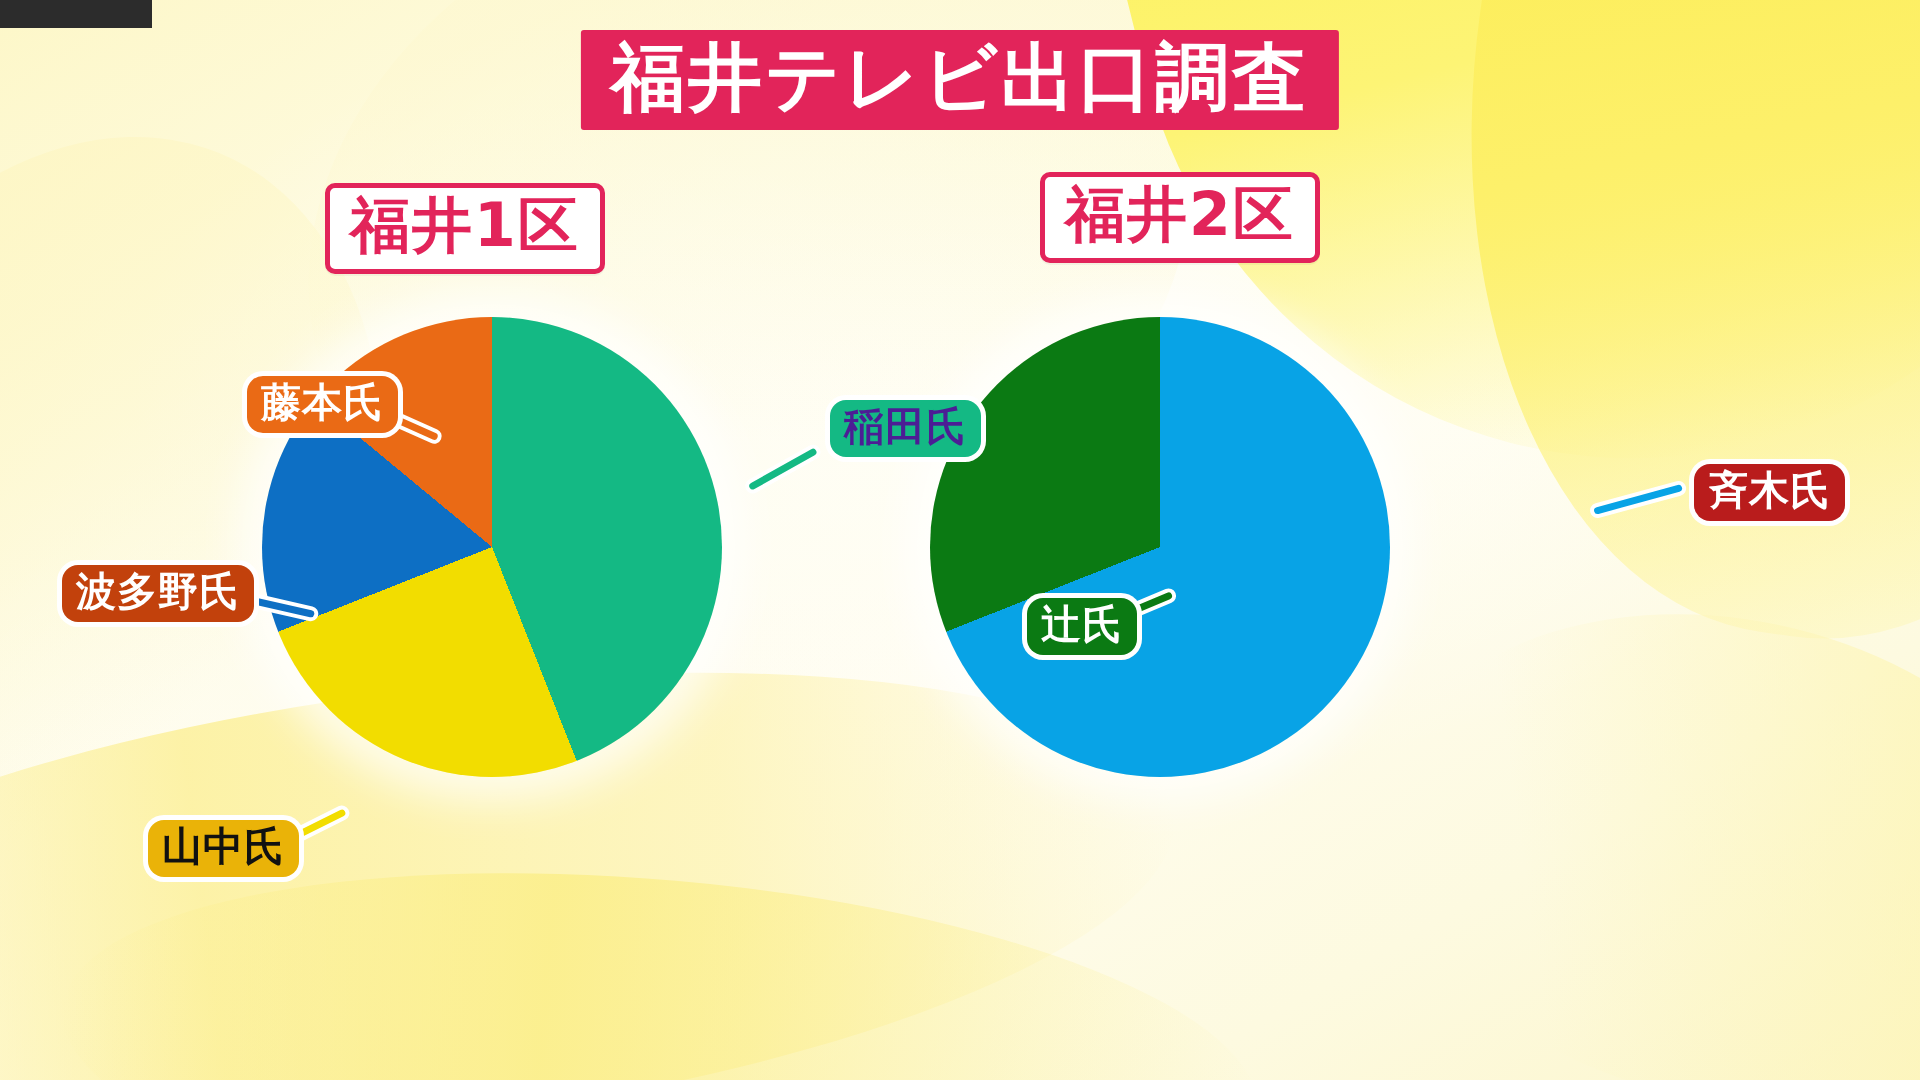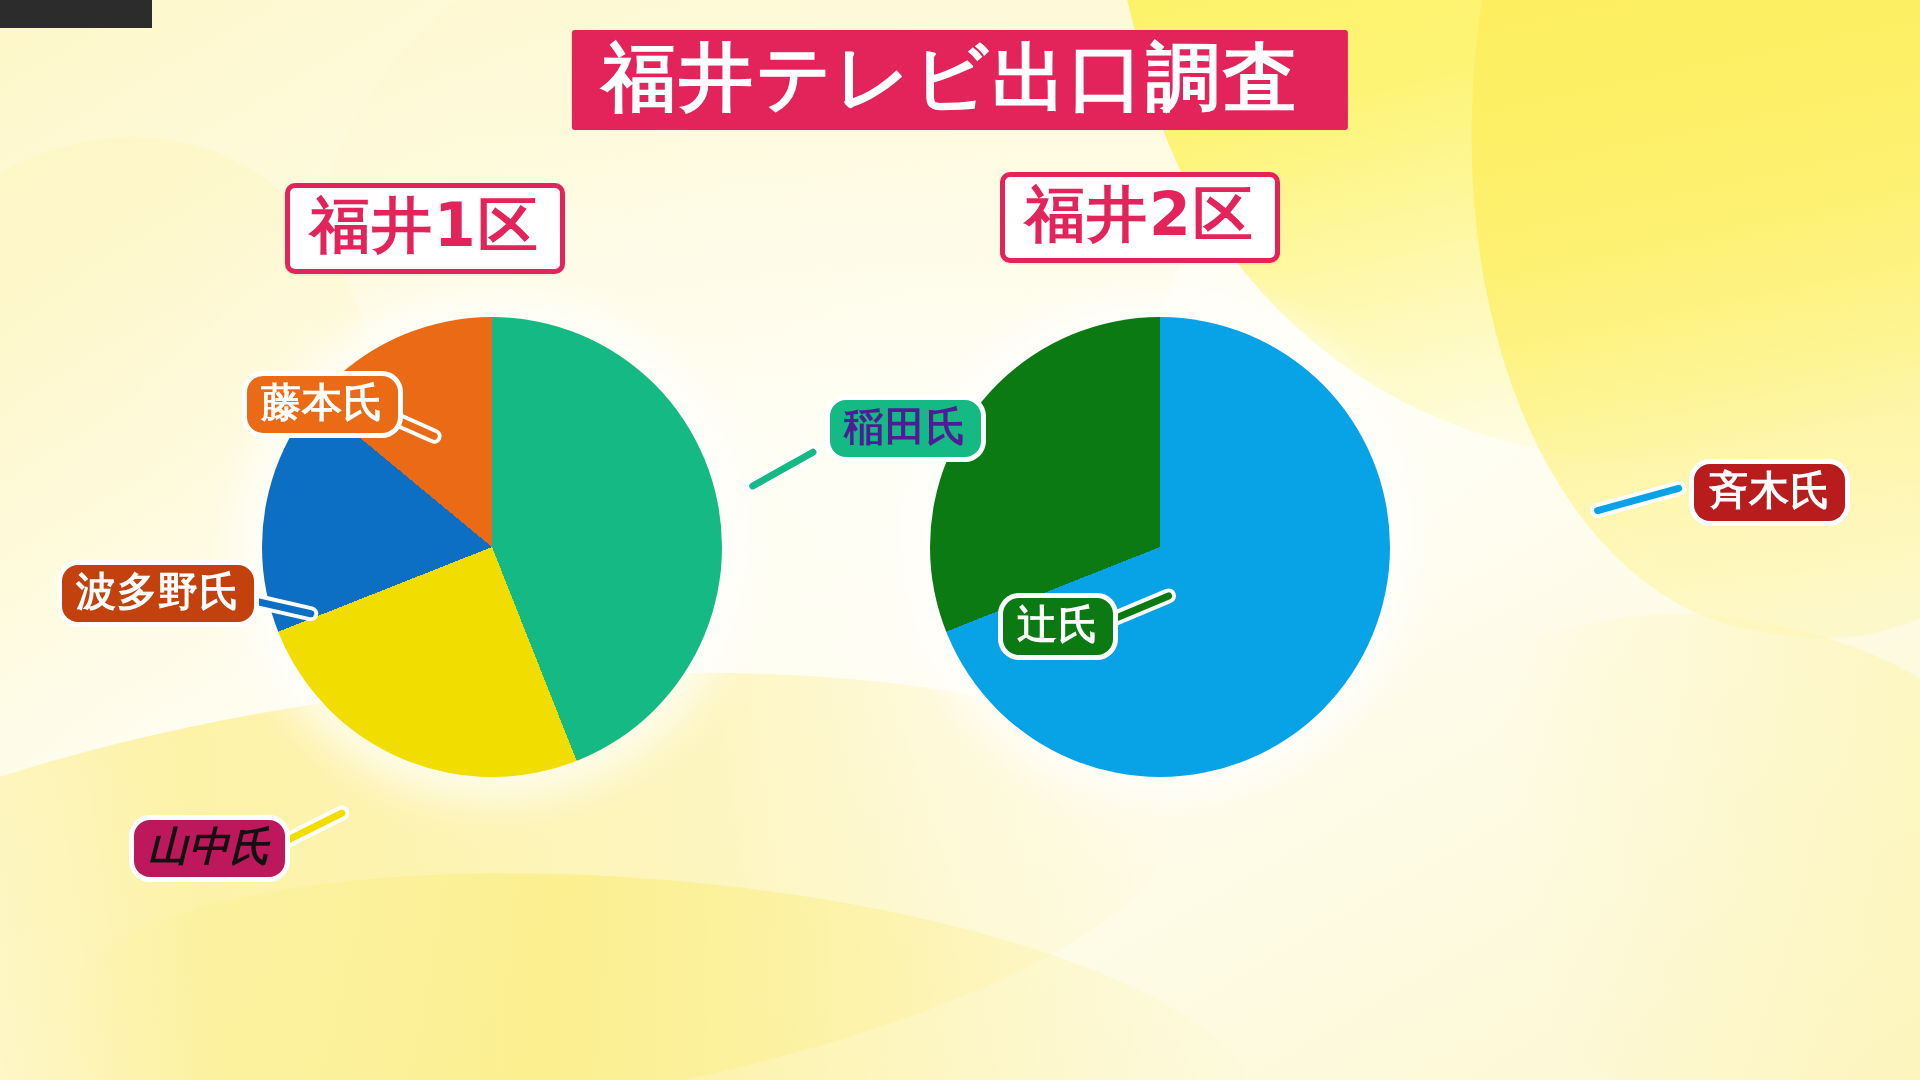--- a/index.html
+++ b/index.html
@@ -41,37 +41,38 @@
   .sw7{width:700px;height:480px;border-radius:50%;
        top:620px;left:1380px;transform:rotate(12deg);
        background:linear-gradient(250deg,#fdf5b4 0%,rgba(253,245,180,0) 75%);}
   .corner-dark{position:absolute;top:0;left:0;width:152px;height:28px;
        background:#2c2c2c;}
 
   
   .title-banner{
     position:absolute;top:30px;left:50%;transform:translateX(-50%);
     background:#e2245a;
-    padding:10px 48px 16px 30px;
+    padding:10px 30px 16px 30px;
     z-index:6;
     border-radius:3px;
   }
   .title-banner .t{
     color:#ffffff;font-size:74px;font-weight:bold;line-height:1;
     letter-spacing:3px;white-space:nowrap;
   }
 
   
   .district-box{
     position:absolute;z-index:6;
     background:#ffffff;
     border:5px solid #e2245a;
     border-radius:10px;
     padding:4px 20px 10px 20px;
     box-shadow:0 2px 0 rgba(0,0,0,.04);
+    margin-left:40px;
   }
   .district-box .t{
     color:#e2245a;font-size:60px;font-weight:bold;line-height:1.12;
     letter-spacing:2px;white-space:nowrap;
   }
   #district1-box{left:285px;top:183px;}
   #district2-box{left:1000px;top:172px;}
 
   
   .pie{
@@ -120,21 +121,21 @@
 <div class="district-box" id="district1-box">
   <div class="t">福井1区</div>
 </div>
 <div class="pie" id="pie-d1" style="background: conic-gradient(rgb(20, 185, 132) 0deg, rgb(20, 185, 132) 158.4deg, rgb(242, 221, 0) 158.4deg, rgb(242, 221, 0) 248.4deg, rgb(13, 111, 196) 248.4deg, rgb(13, 111, 196) 309.6deg, rgb(234, 106, 21) 309.6deg, rgb(234, 106, 21) 360deg);"></div>
 
 <div class="callout" id="co-inada" style="left: 830px; top: 400px; background: rgb(20, 185, 132);">
   <div class="t" style="color: #4c1d95;">稲田氏</div>
 </div>
 <div class="leader" id="ld-inada" style="left: 816px; top: 447px; width: 75.6637px; transform: rotate(150.725deg); background: rgb(20, 185, 132);"></div>
 
-<div class="callout" id="co-yamanaka" style="left: 134px; top: 820px; background: #be185d; font-style: italic;">
+<div class="callout" id="co-yamanaka" style="left: 148px; top: 820px; background: #eab308;">
   <div class="t" style="color: rgb(17, 17, 17);">山中氏</div>
 </div>
 <div class="leader" id="ld-yamanaka" style="left: 277px; top: 842px; width: 76.0263px; transform: rotate(-26.5651deg); background: rgb(242, 221, 0);"></div>
 
 <div class="callout" id="co-hatano" style="left: 62px; top: 565px; background: #c2410c;">
   <div class="t" style="color: rgb(255, 255, 255);">波多野氏</div>
 </div>
 <div class="leader" id="ld-hatano" style="left: 244px; top: 595px; width: 71.8053px; transform: rotate(12.875deg); background: rgb(13, 111, 196);"></div>
 
 <div class="callout" id="co-fujimoto" style="left: 247px; top: 376px; background: rgb(234, 106, 21);">
@@ -145,16 +146,16 @@
 <div class="district-box" id="district2-box">
   <div class="t">福井2区</div>
 </div>
 <div class="pie" id="pie-d2" style="background: conic-gradient(rgb(8, 163, 230) 0deg, rgb(8, 163, 230) 248.4deg, rgb(11, 122, 19) 248.4deg, rgb(11, 122, 19) 360deg);"></div>
 
 <div class="callout" id="co-saiki" style="left: 1694px; top: 464px; background: #b91c1c;">
   <div class="t" style="color: rgb(255, 255, 255);">斉木氏</div>
 </div>
 <div class="leader" id="ld-saiki" style="left: 1682px; top: 484px; width: 91.214px; transform: rotate(164.745deg); background: rgb(8, 163, 230);"></div>
 
-<div class="callout" id="co-tsuji" style="left: 1003px; top: 598px; background: rgb(11, 122, 19);">
+<div class="callout" id="co-tsuji" style="left: 1027px; top: 598px; background: rgb(11, 122, 19);">
   <div class="t" style="color: rgb(255, 255, 255);">辻氏</div>
 </div>
 <div class="leader" id="ld-tsuji" style="left: 1098px; top: 622px; width: 80.2309px; transform: rotate(-22.7297deg); background: rgb(11, 122, 19);"></div>
 
 </body></html>

